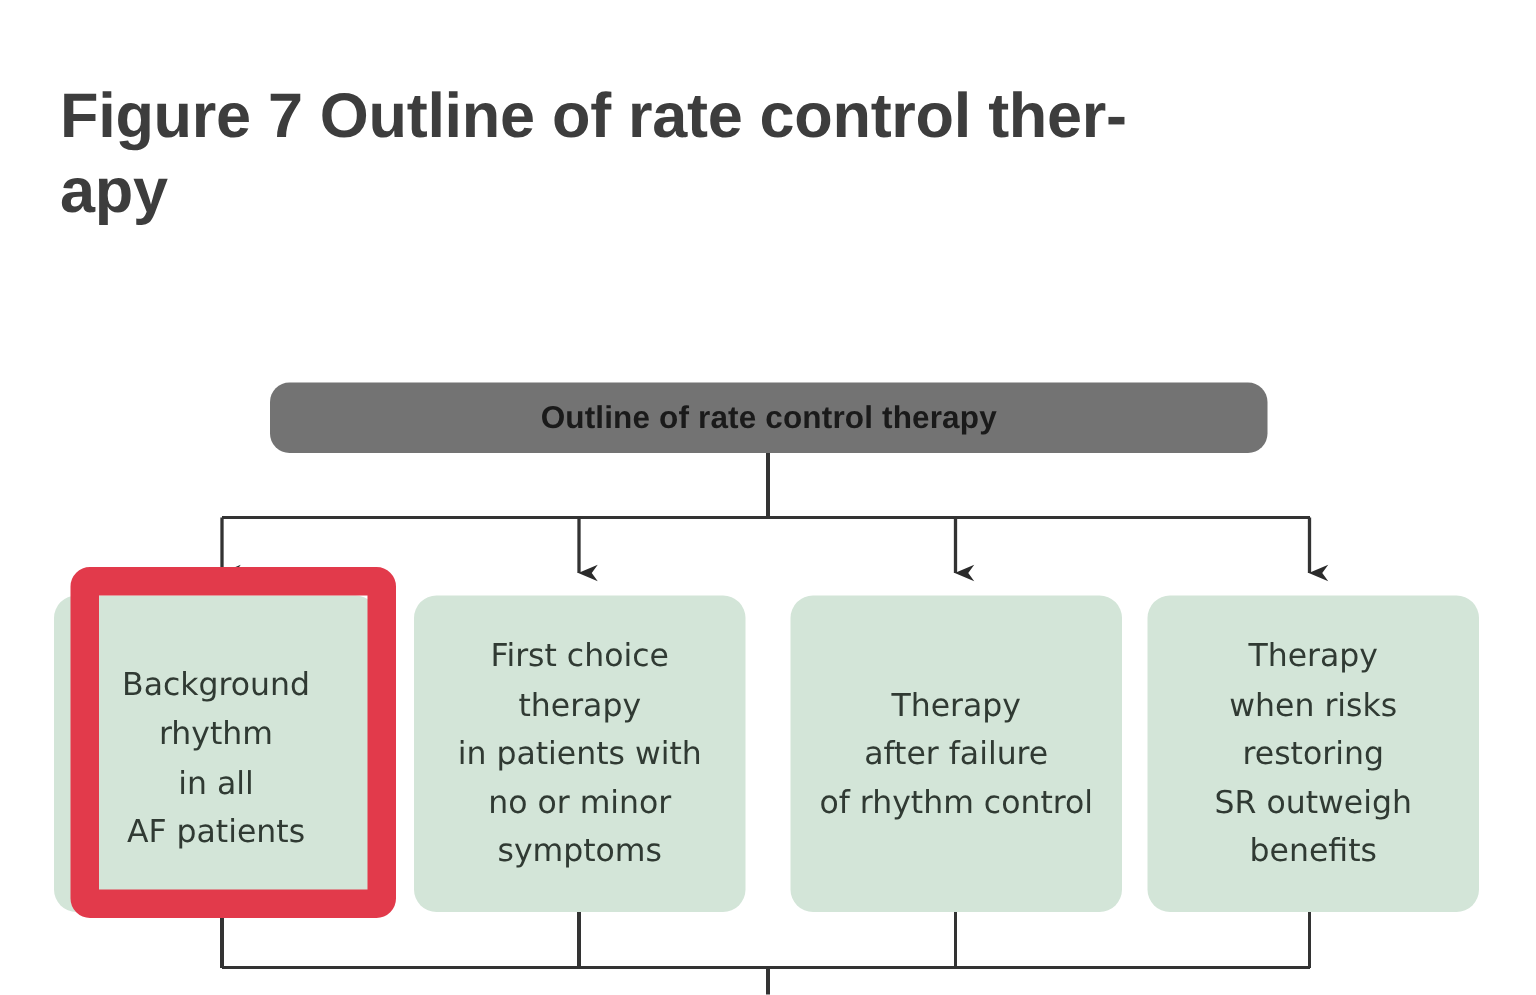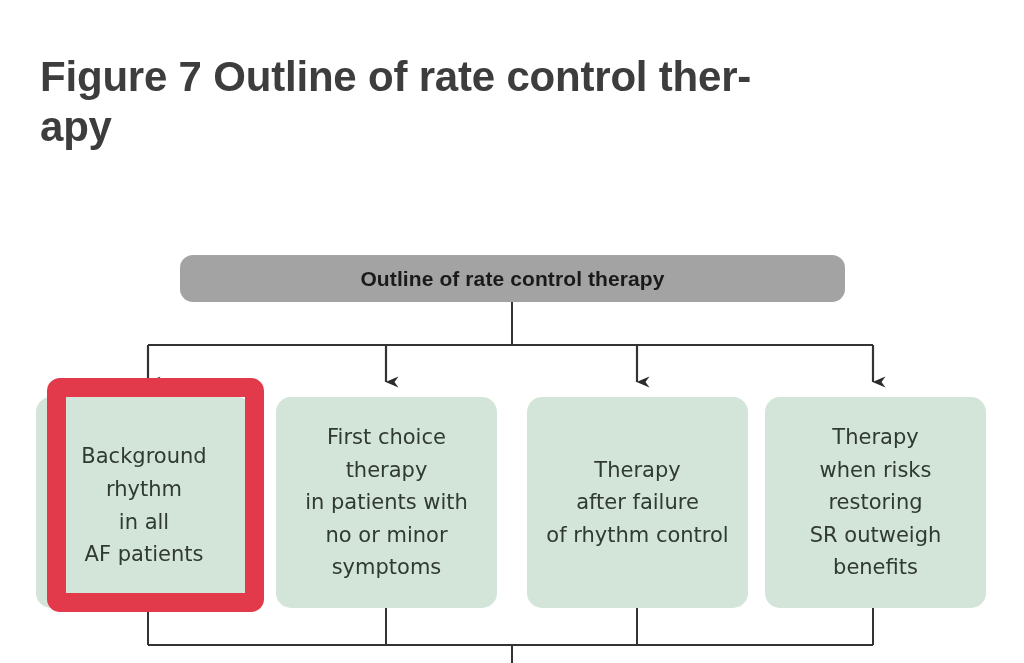--- a/index.html
+++ b/index.html
@@ -19,21 +19,21 @@
     white-space:pre-line;
   }
 
   
   #diagram{position:absolute;left:0;top:0;width:1024px;height:663px;}
   #wires{position:absolute;left:0;top:0;width:1024px;height:663px;}
 
   
   .head-box{
     position:absolute;left:180px;top:255px;width:665px;height:47px;
-    background:#a3a3a3;border-radius:13px;
+    background:#737373;border-radius:13px;
     display:flex;align-items:center;justify-content:center;
   }
   .head-box-label{
     font-family:"Liberation Sans","DejaVu Sans",sans-serif;
     font-weight:bold;font-size:21px;color:#1a1a1a;letter-spacing:0.1px;
   }
 
   
   .node{
     position:absolute;top:397px;height:211px;

